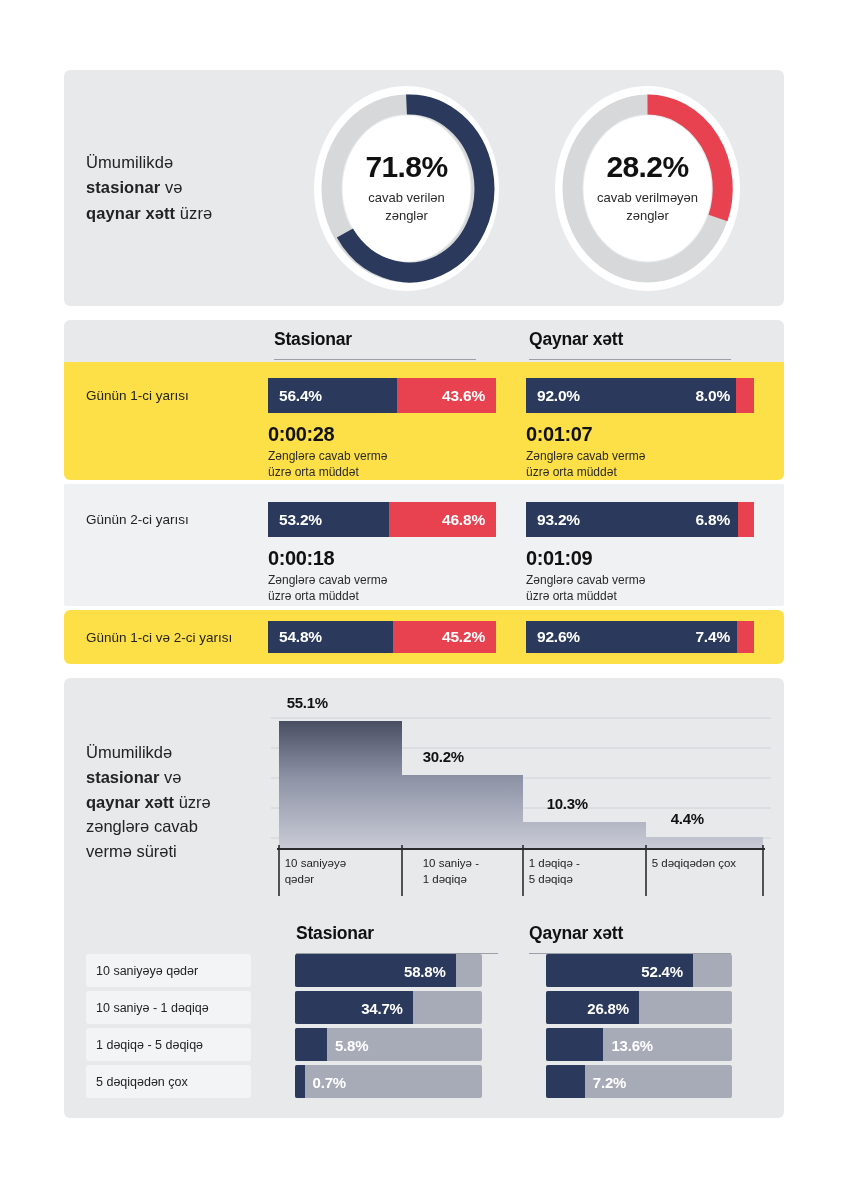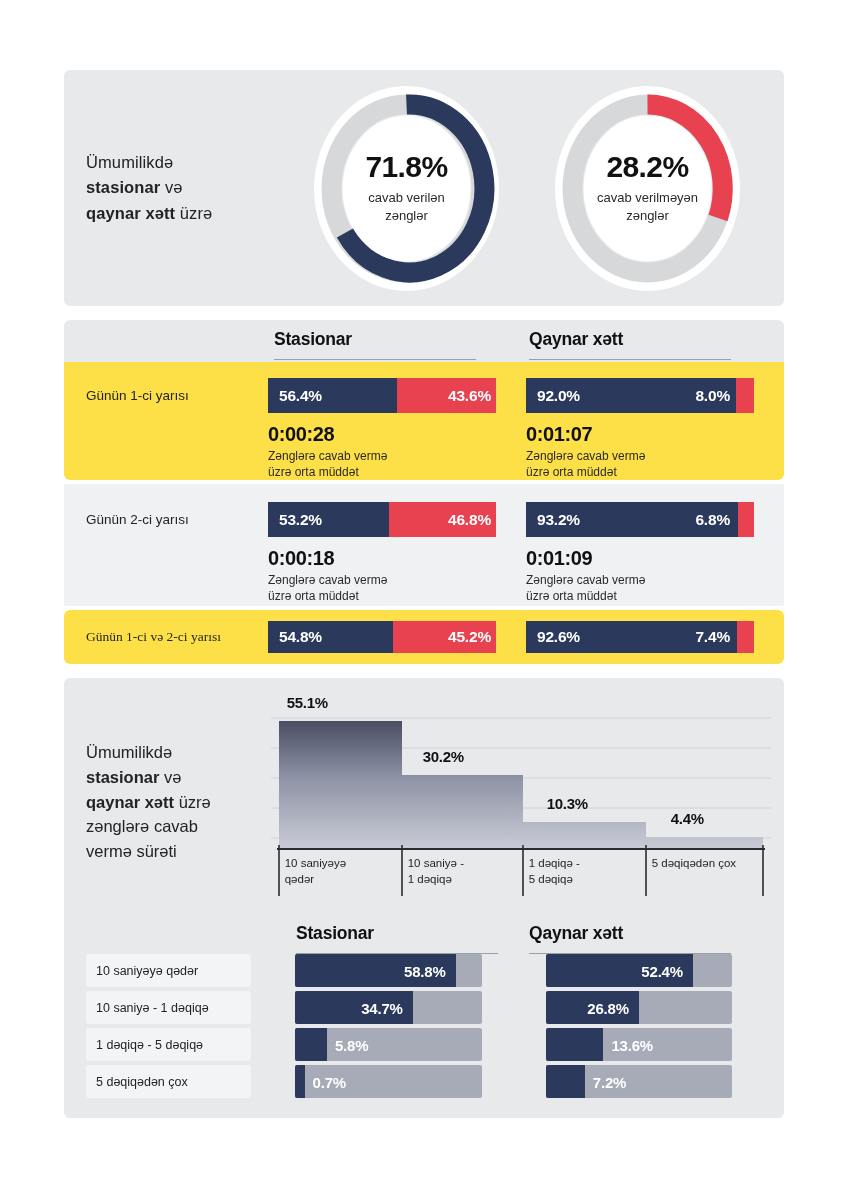--- a/index.html
+++ b/index.html
@@ -119,21 +119,21 @@
   .split-row.r1 { height: 118px; border-radius: 0 0 6px 6px; padding-top: 16px; }
   .split-row.r2 { height: 122px; border-radius: 2px; margin-top: 4px; padding-top: 18px; }
   .split-row.r3 { height: 54px; border-radius: 6px; margin-top: 4px; align-items: center; padding-top: 0; }
 
   .row-label {
     width: 188px;
     font-size: 13.5px;
     color: #232323;
     padding-top: 10px;
   }
-  .split-row.r3 .row-label { padding-top: 0; font-family: Liberation Serif, serif; }
+  .split-row.r3 .row-label { padding-top: 0; }
 
   .row-cols { display: flex; }
   .row-col { width: 228px; margin-right: 30px; }
 
   .sbar {
     display: flex;
     height: 35px;
     width: 228px;
     overflow: hidden;
   }
@@ -142,21 +142,21 @@
     display: flex;
     align-items: center;
     font-size: 15.5px;
     font-weight: 700;
     color: #ffffff;
     letter-spacing: -.2px;
     position: relative;
     white-space: nowrap;
   }
   .sbar .seg.navy { background: #2b3a5c; padding-left: 11px; }
-  .sbar .seg.red  { background: #e8414f; justify-content: flex-end; padding-right: 5px; }
+  .sbar .seg.red  { background: #e8414f; justify-content: flex-end; padding-right: 11px; }
   .sbar .seg.red.tight { overflow: visible; }
   .sbar .seg.red.tight span { position: absolute; right: 24px; }
 
   .avg-time {
     font-size: 20px;
     font-weight: 700;
     letter-spacing: -.4px;
     color: #111;
     margin-top: 10px;
   }
@@ -451,21 +451,21 @@
 
         <div class="step-lbl" style="left:16px;  top:-2px;">55.1%</div>
         <div class="step-lbl" style="left:152px; top:52px;">30.2%</div>
         <div class="step-lbl" style="left:276px; top:99px;">10.3%</div>
         <div class="step-lbl" style="left:400px; top:114px;">4.4%</div>
 
         <div class="axis-cat" style="left:14px;  top:160px;">
           <span>10 saniyəyə</span><br>
           <span>qədər</span>
         </div>
-        <div class="axis-cat" style="left:137px; top:160px;">
+        <div class="axis-cat" style="left:152px; top:160px;">
           <span>10 saniyə -</span><br>
           <span>1 dəqiqə</span>
         </div>
         <div class="axis-cat" style="left:258px; top:160px;">
           <span>1 dəqiqə -</span><br>
           <span>5 dəqiqə</span>
         </div>
         <div class="axis-cat" style="left:381px; top:160px;">
           <span>5 dəqiqədən çox</span>
         </div>

